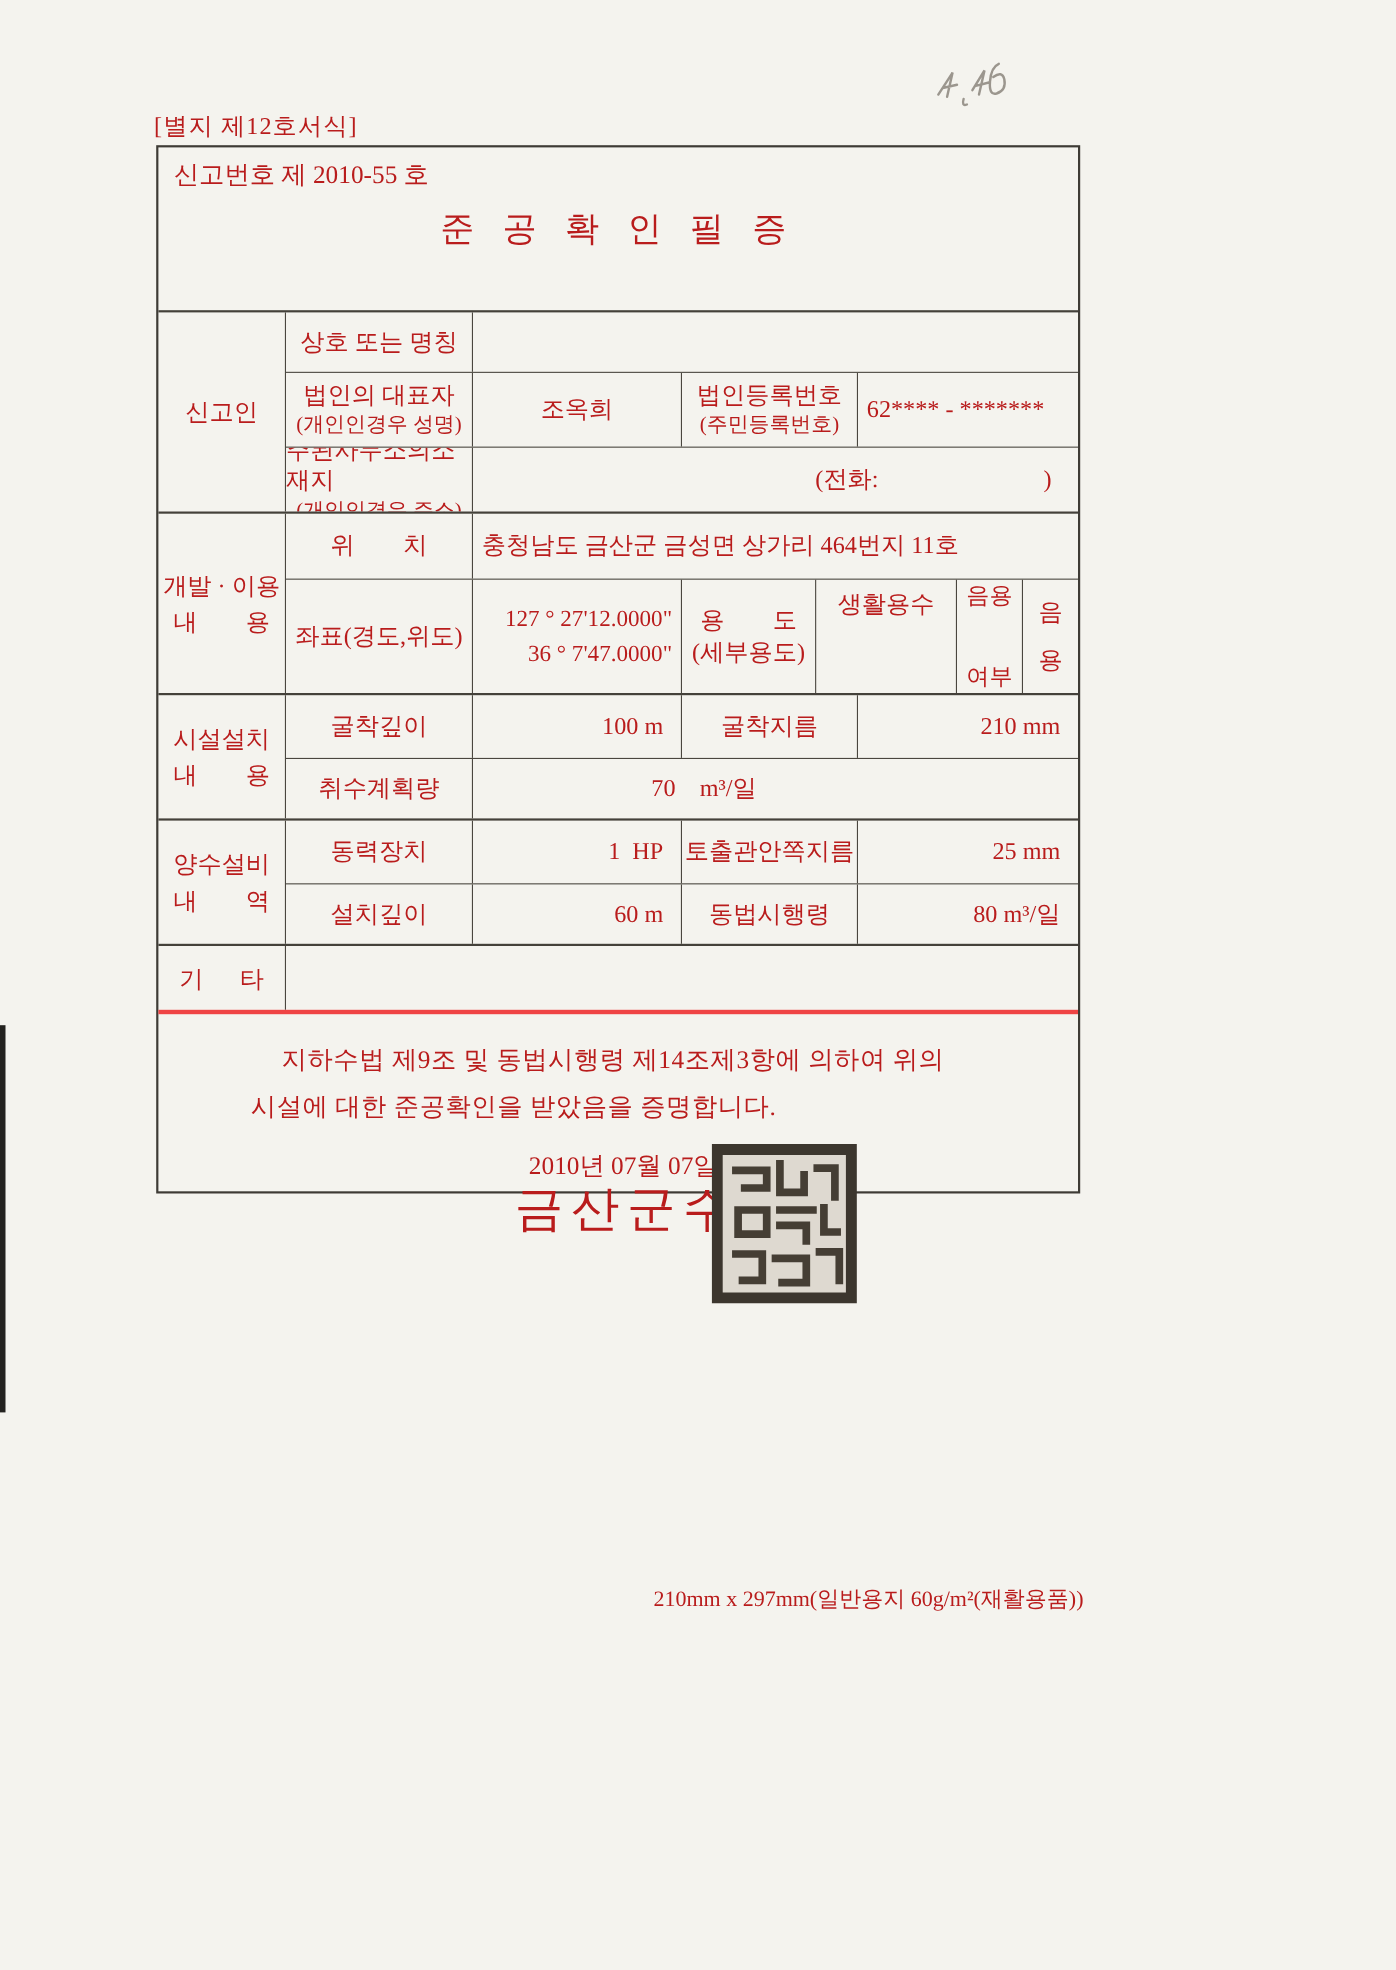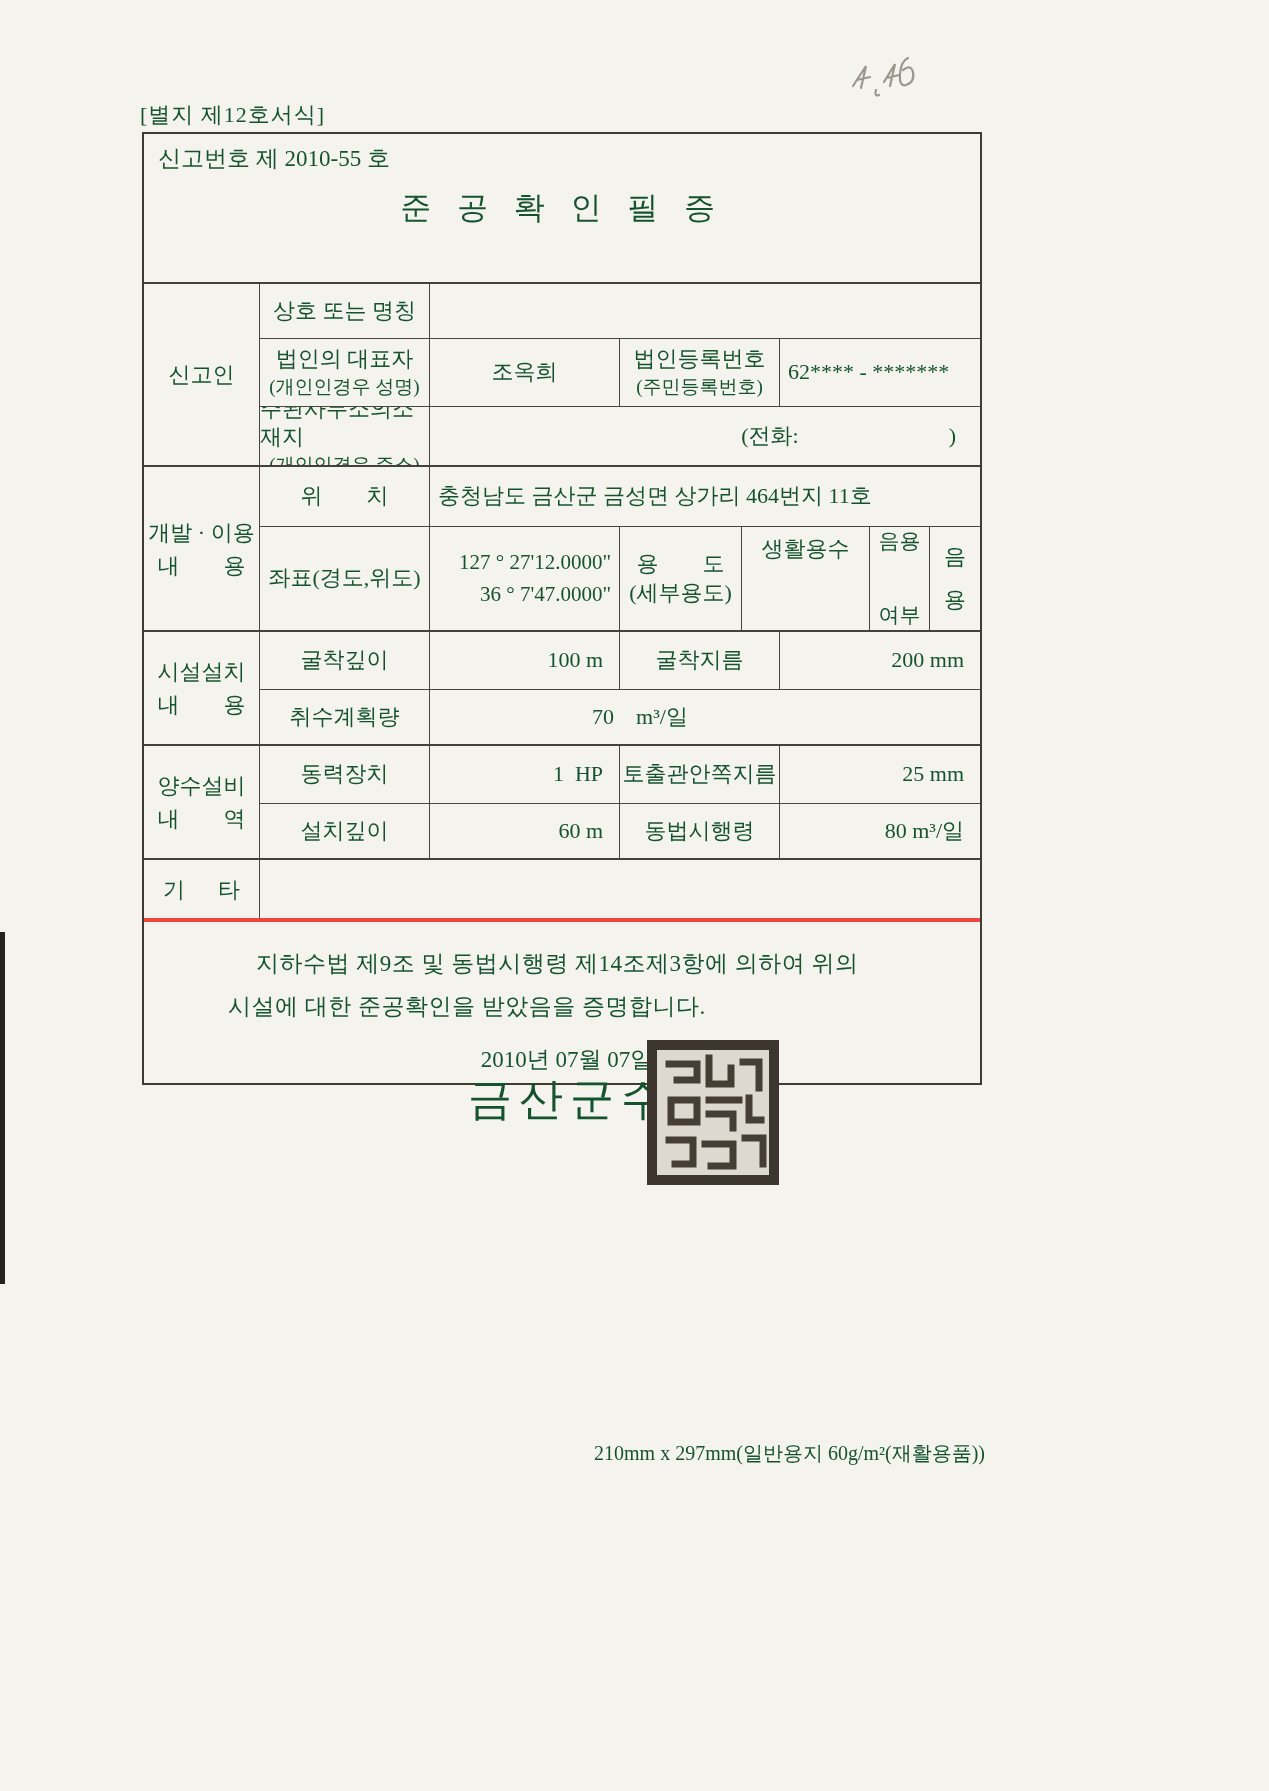--- a/index.html
+++ b/index.html
@@ -1,18 +1,18 @@
 <!DOCTYPE html>
 <html><head>
 <meta charset="utf-8">
 <style>
   html,body{margin:0;padding:0;background:#dddcd7;}
   .page{
     position:relative;width:1269px;height:1791px;margin:0 auto;
-    background:#f4f3ee;color:#14532d;overflow:hidden;
+    background:#f4f3ee;color:#b91c1c;overflow:hidden;
     font-family:"Liberation Serif","DejaVu Serif",serif;
   }
   .form-ref{position:absolute;left:140px;top:100px;font-size:22px;letter-spacing:1px;}
   .sheet{
     position:absolute;left:142px;top:132px;width:840px;height:953px;
     border:2px solid #3e3b35;box-sizing:border-box;
     display:flex;flex-direction:column;font-family:Liberation Serif, serif;
   }
   .head-block{height:148px;flex:0 0 148px;box-sizing:border-box;}
   .report-no{font-size:23px;padding:9px 0 0 14px;}
@@ -146,21 +146,21 @@
     <div class="band">
       <div class="sec">
         <div class="pre">시설설치</div>
         <div class="pre">내        용</div>
       </div>
       <div class="rows">
         <div class="row h57">
           <div class="cell w170">굴착깊이</div>
           <div class="cell w190 alignR">100 m</div>
           <div class="cell w160">굴착지름</div>
-          <div class="cell flex1 alignR">200 mm</div>
+          <div class="cell flex1 alignR">210 mm</div>
         </div>
         <div class="row h55">
           <div class="cell w170">취수계획량</div>
           <div class="cell flex1 pre shiftL">70    m³/일</div>
         </div>
       </div>
     </div>
 
     <div class="band">
       <div class="sec">

